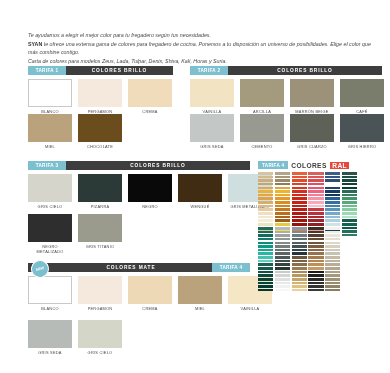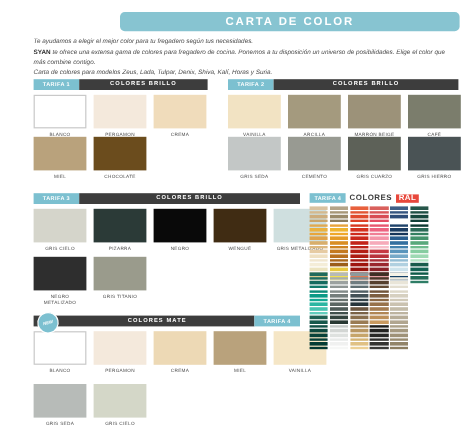--- a/index.html
+++ b/index.html
@@ -96,23 +96,20 @@
   .ral-cell{width:15.2px;height:2.55px;}
   .ral-grid2{
     position:absolute;left:258px;top:227px;display:flex;gap:1.6px;
   }
 </style>
 </head>
 <body>
 
 <div class="page">
 
-  <div class="banner">
-    <span class="banner-title">CARTA DE COLOR</span>
-  </div>
 
   <div class="intro">
     <p>Te ayudamos a elegir el mejor color para tu fregadero según tus necesidades.</p>
     <p><span class="brand">SYAN</span><span> te ofrece una extensa gama de colores para fregadero de cocina. Ponemos a tu disposición un universo de posibilidades. Elige el color que más combine contigo.</span></p>
     <p>Carta de colores para modelos Zeus, Lada, Tulpar, Denix, Shiva, Kalí, Horas y Suria.</p>
   </div>
 
   <div class="hdr" id="hdr-t1" style="left:28px;top:66px;width:145px;">
     <span class="tarifa">TARIFA 1</span>
     <span class="hdr-bar">COLORES BRILLO</span>

